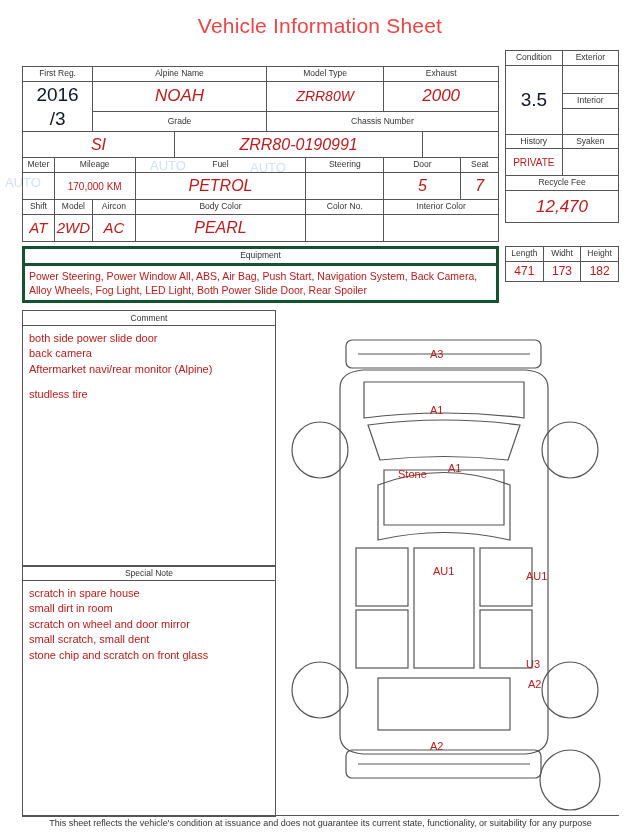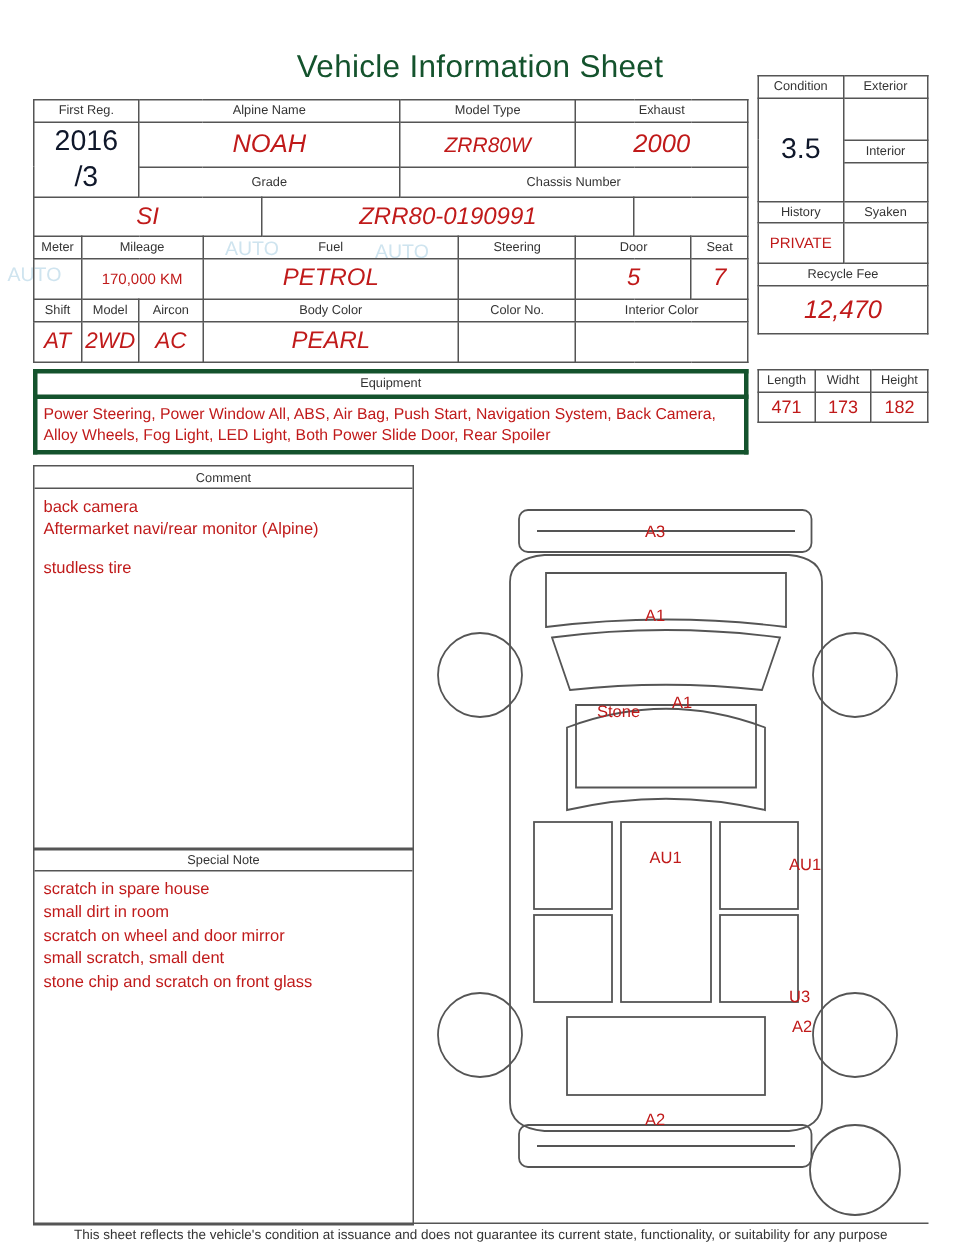--- a/index.html
+++ b/index.html
@@ -17,25 +17,24 @@
   }
   .sheet {
     position: absolute;
     left: 0; top: 0;
     width: 640px;
     height: 835px;
   }
   .title {
     text-align: center;
     font-size: 21px;
-    color: #14532d;
+    color: #ef4444;
     padding-top: 14px;
     padding-bottom: 10px;
     letter-spacing: 0.2px;
-    margin-top: 19px;
   }
   table {
     border-collapse: collapse;
   }
   .lbl {
     font-size: 8.5px;
     color: #333;
     text-align: center;
     line-height: 1.15;
     padding: 2px 1px;
@@ -318,20 +317,21 @@
         <td class="equip-text">Power Steering, Power Window  All, ABS, Air Bag, Push Start, Navigation System, Back Camera, Alloy Wheels, Fog Light, LED Light, Both Power Slide Door, Rear Spoiler</td>
       </tr>
     </tbody>
       </table>
 
   </div>
 
   <div class="comment-box">
     <div class="box-head">Comment</div>
     <div class="box-body">
+      <div>both side power slide door</div>
       <div>back camera</div>
       <div>Aftermarket navi/rear monitor (Alpine)</div>
       <div class="gap"></div>
       <div>studless tire</div>
     </div>
   </div>
 
   <div class="special-box">
     <div class="box-head">Special Note</div>
     <div class="box-body">

